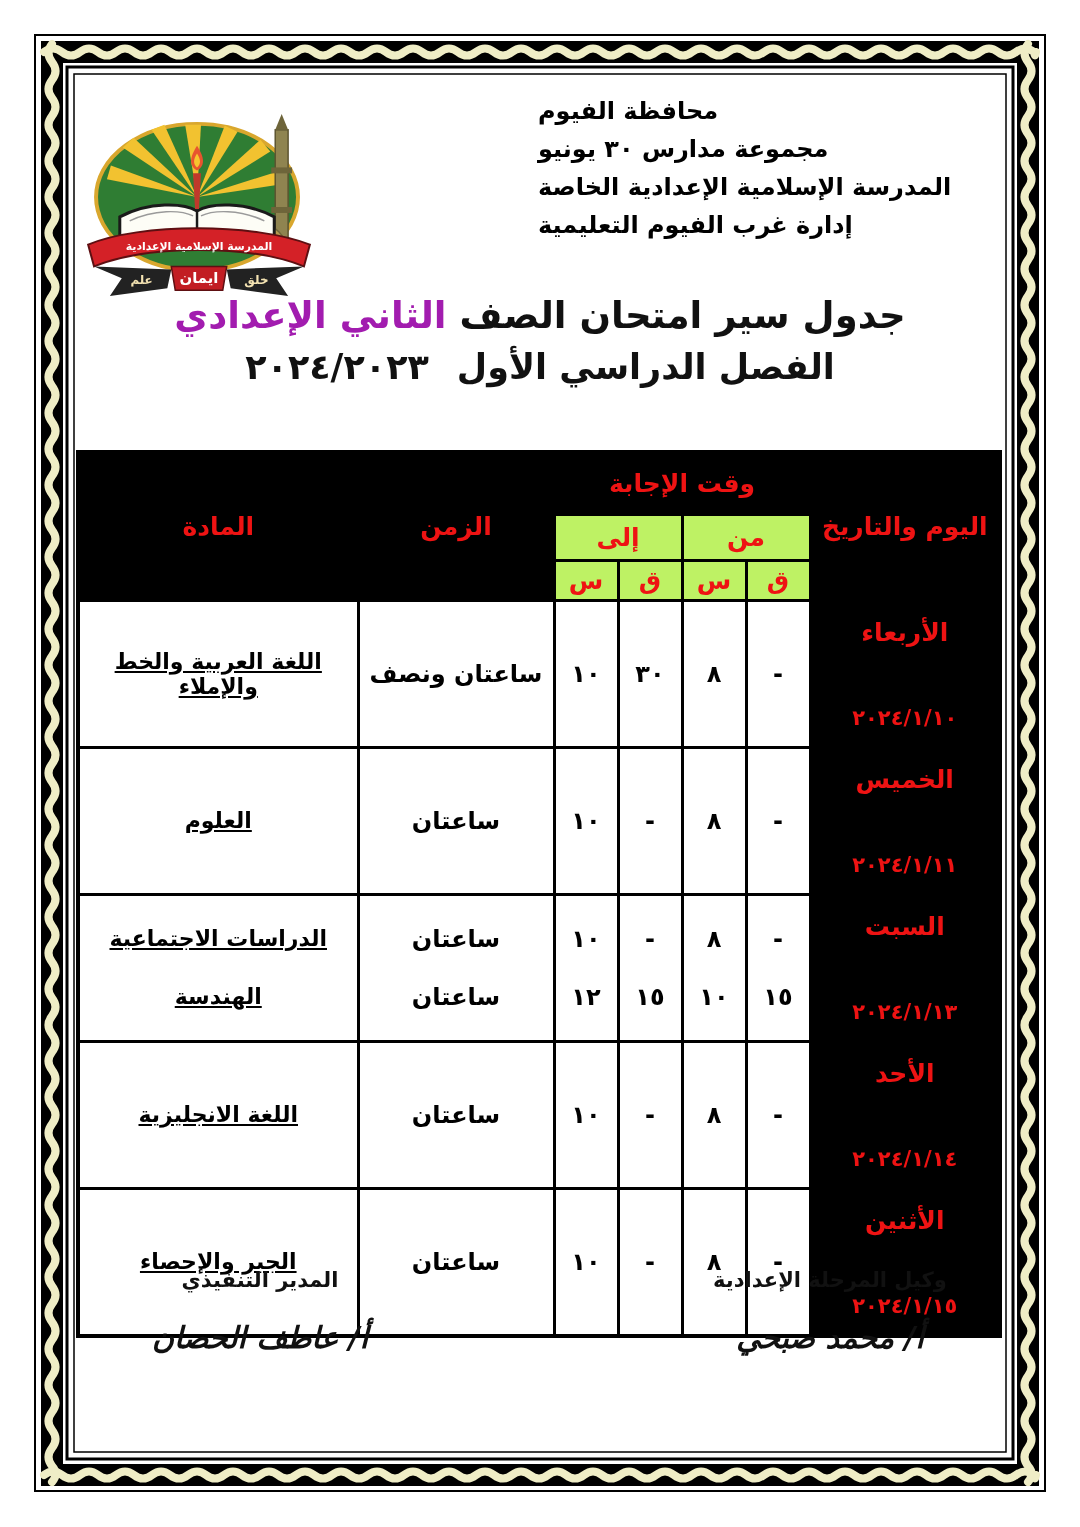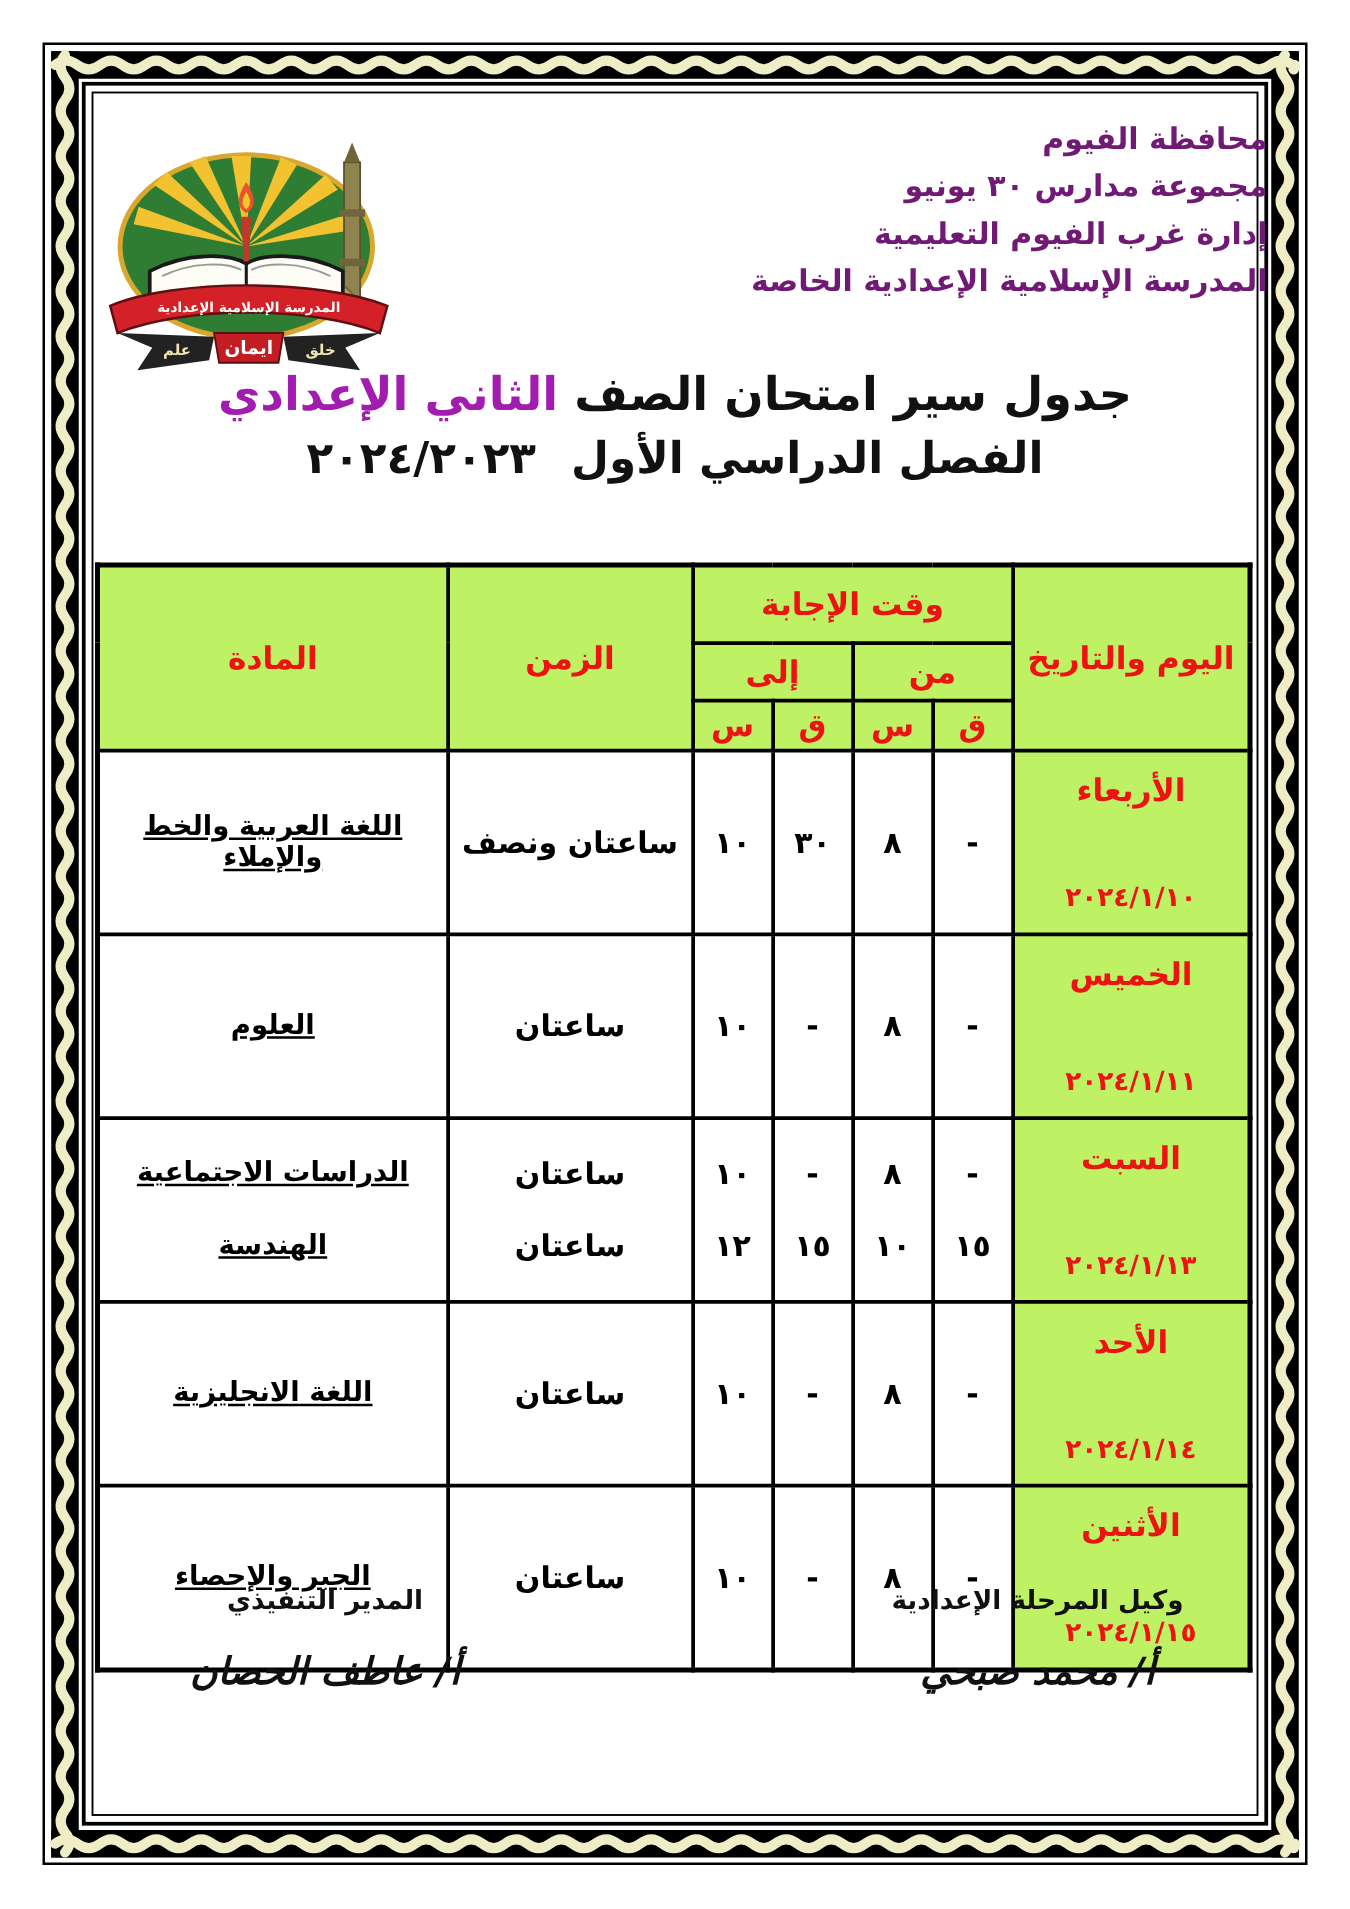--- a/index.html
+++ b/index.html
@@ -10,21 +10,21 @@
     background:#ffffff;
     font-family:"DejaVu Sans",sans-serif;
     overflow:hidden;
   }
   svg.frame{position:absolute;left:0;top:0;width:1080px;height:1527px;}
   .content{position:absolute;inset:0;direction:rtl;}
 
   
   .org-block{
     position:absolute;top:92px;right:66px;width:476px;
-    text-align:right;font-weight:bold;font-size:24px;color:#701a75;
+    text-align:left;font-weight:bold;font-size:24px;color:#000000;
     line-height:38px;
   }
   svg.logo{position:absolute;left:80px;top:110px;width:238px;height:198px;}
 
   
   .title-block{position:absolute;top:294px;left:0;right:0;text-align:center;font-weight:bold;color:#111;}
   .title-line1{font-size:37px;}
   .title-line2{font-size:35px;margin-top:10px;}
   .red{color:#a21caf;}
   .year-gap{display:inline-block;width:28px;}
@@ -33,21 +33,21 @@
   table.schedule{
     position:absolute;top:450px;right:78px;
     border-collapse:collapse;table-layout:fixed;
     border:4px solid #000;
     background:#fff;
   }
   table.schedule th,table.schedule td{border:3px solid #000;padding:0;}
   table.schedule th{
     color:#ee1313;font-weight:bold;font-size:25px;text-align:center;vertical-align:middle;
   }
-  th.blue, td.day-cell{background:#bef264;}
+  th.blue, td.day-cell{background:#000000;}
   th.white{background:#bef264;}
   thead tr:nth-child(1){height:62px;}
   thead tr:nth-child(2){height:46px;}
   thead tr:nth-child(3){height:40px;}
   tbody tr{height:126px;}
   tbody td{font-weight:bold;color:#000;font-size:24px;text-align:center;vertical-align:middle;}
   .day-wrap{display:flex;flex-direction:column;justify-content:space-between;min-height:112px;padding:16px 2px;}
   .day-name{color:#ee1313;font-size:25px;font-weight:bold;}
   .day-date{color:#ee1313;font-size:21px;font-weight:bold;letter-spacing:1px;}
   .cellstack{display:flex;flex-direction:column;justify-content:space-around;min-height:116px;align-items:center;}
@@ -120,22 +120,22 @@
         <path d="M92,158 L148,158 L144,182 L96,182 Z" fill="#c21d23" stroke="#5e0f12" stroke-width="1.5"></path>
         <text x="120" y="175" text-anchor="middle" font-size="15" font-weight="bold" fill="#ffffff">ايمان</text>
         <text x="178" y="176" text-anchor="middle" font-size="12" font-weight="bold" fill="#f4e3b2">خلق</text>
         <text x="62" y="176" text-anchor="middle" font-size="12" font-weight="bold" fill="#f4e3b2">علم</text>
       </g>
     </svg>
 
     <div class="org-block">
       <div>محافظة الفيوم</div>
       <div>مجموعة مدارس ٣٠ يونيو</div>
+      <div>المدرسة الإسلامية الإعدادية الخاصة</div>
       <div>إدارة غرب الفيوم التعليمية</div>
-      <div>المدرسة الإسلامية الإعدادية الخاصة</div>
     </div>
 
     <div class="title-block">
       <div class="title-line1">
         <span>جدول سير امتحان الصف</span>
         <span class="red">الثاني الإعدادي</span>
       </div>
       <div class="title-line2">
         <span>الفصل الدراسي الأول</span><span class="year-gap"></span><span>٢٠٢٤/٢٠٢٣</span>
       </div>

